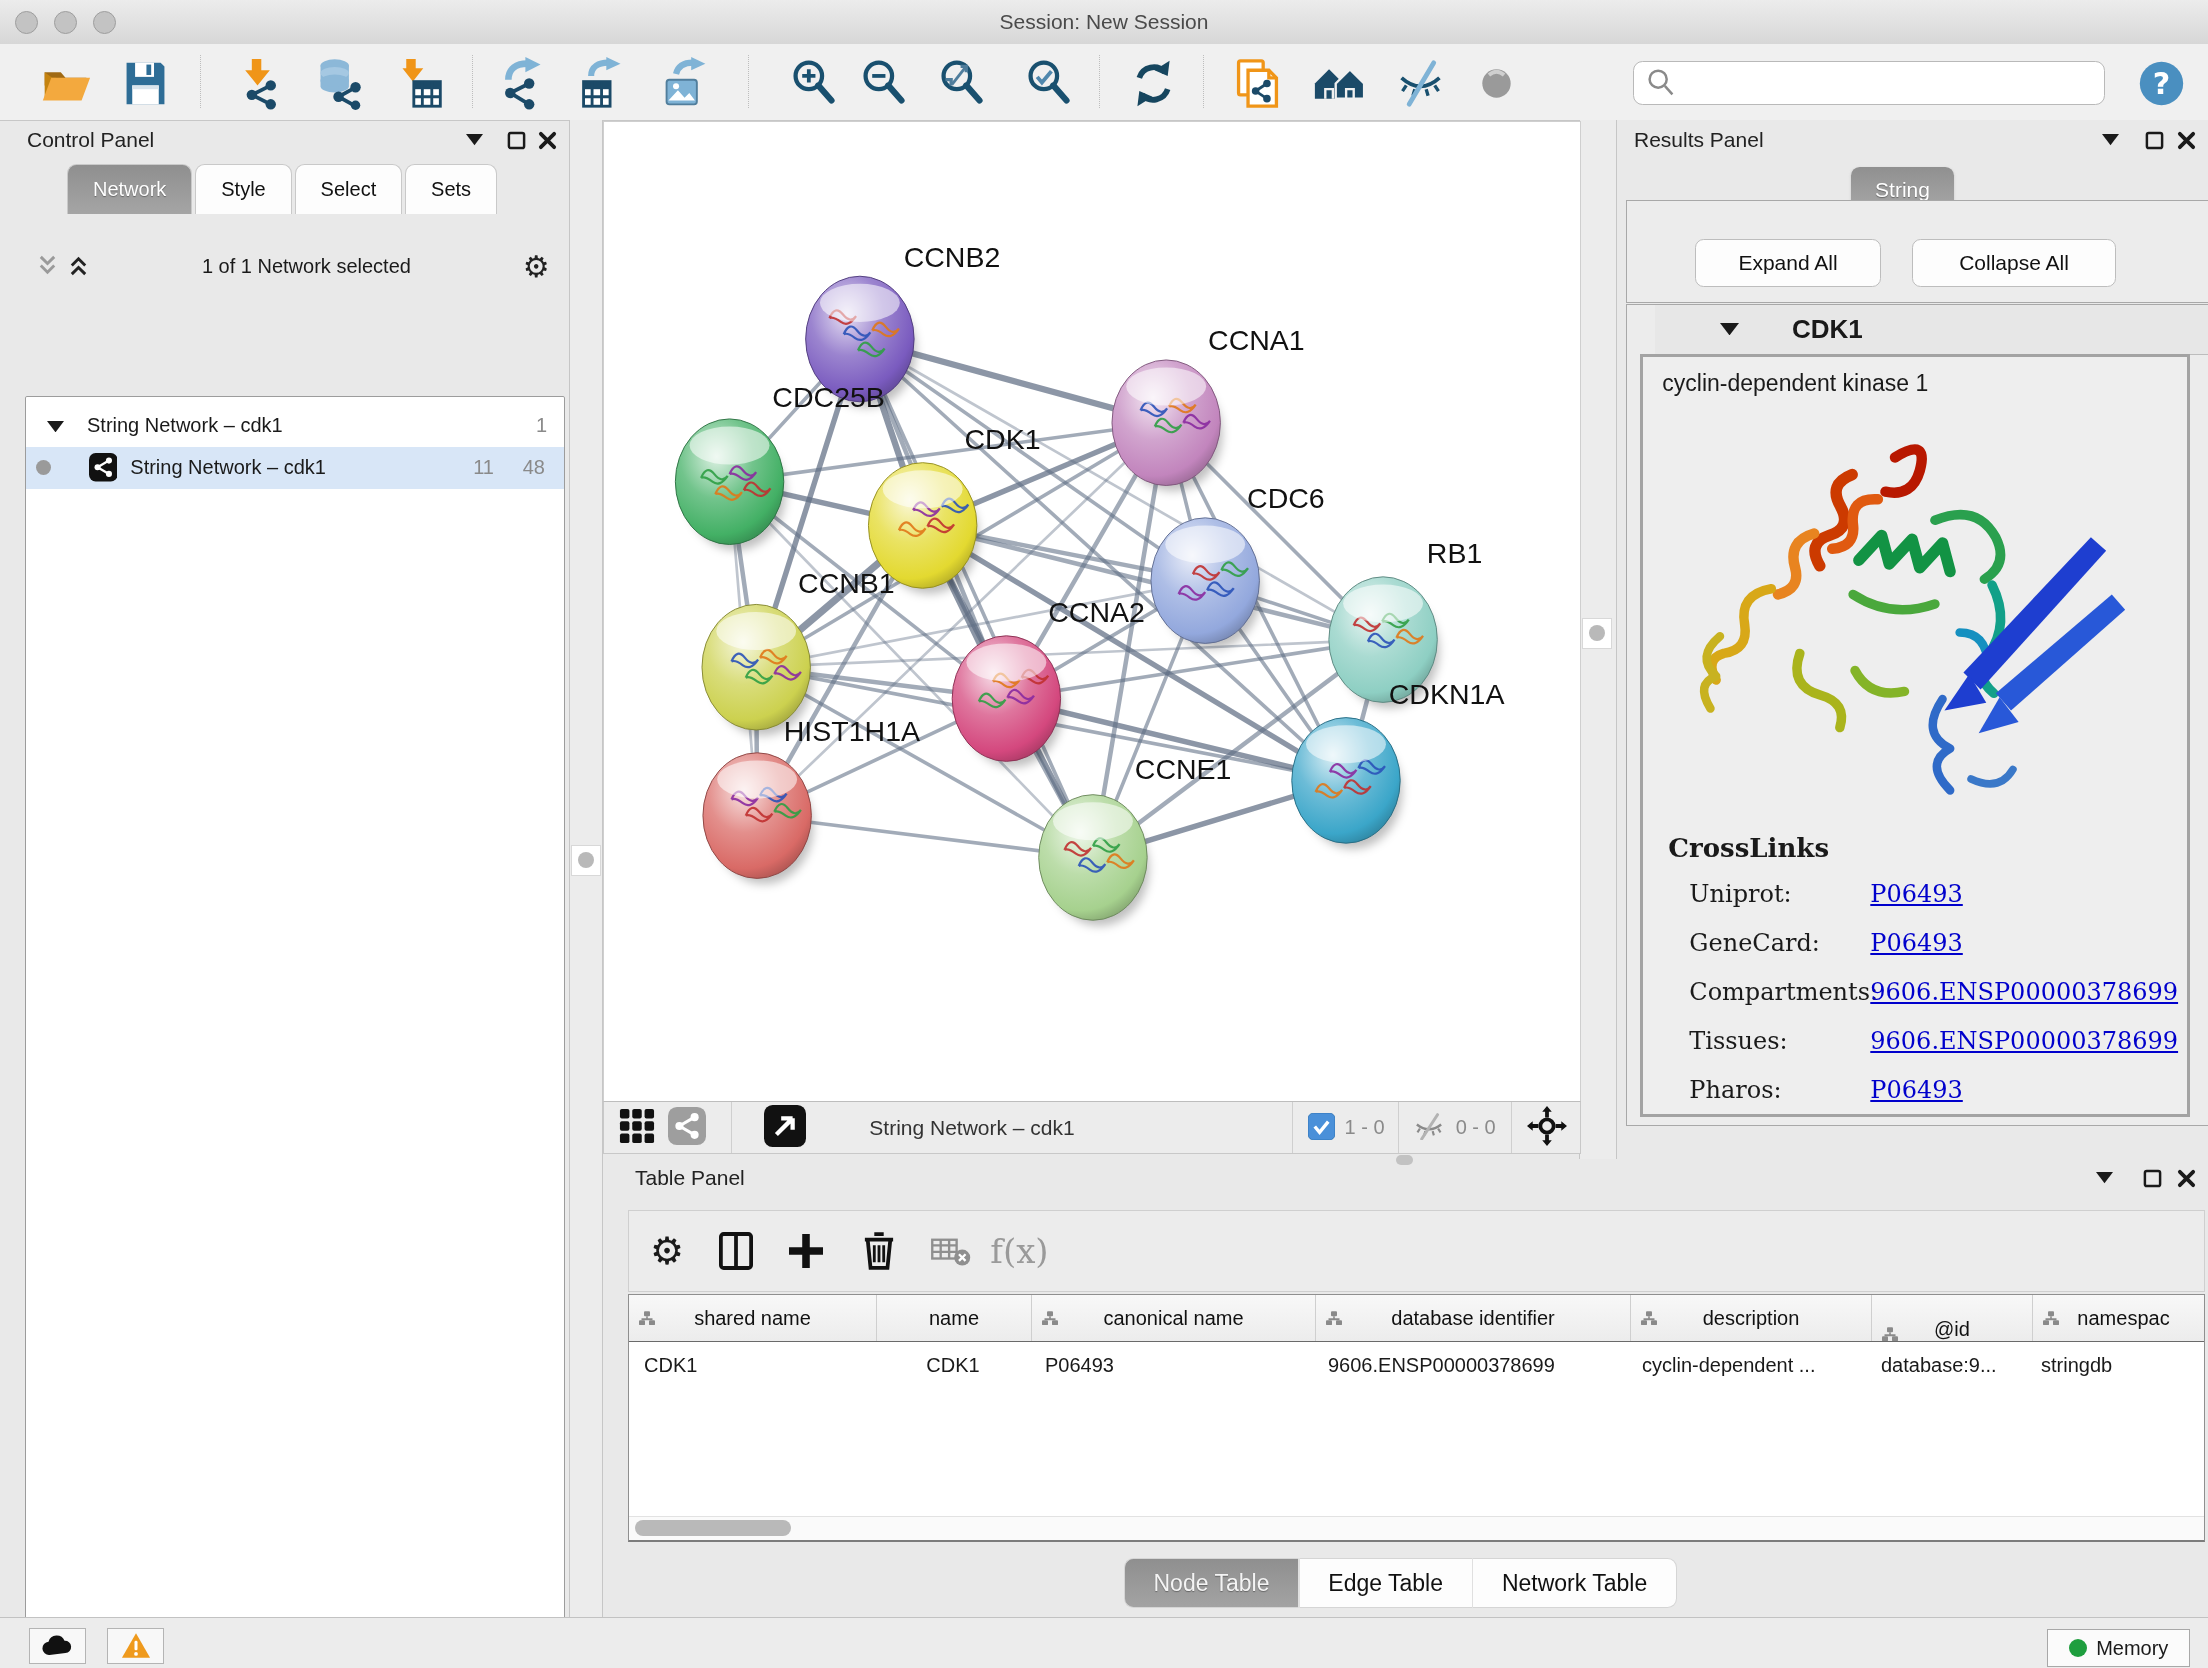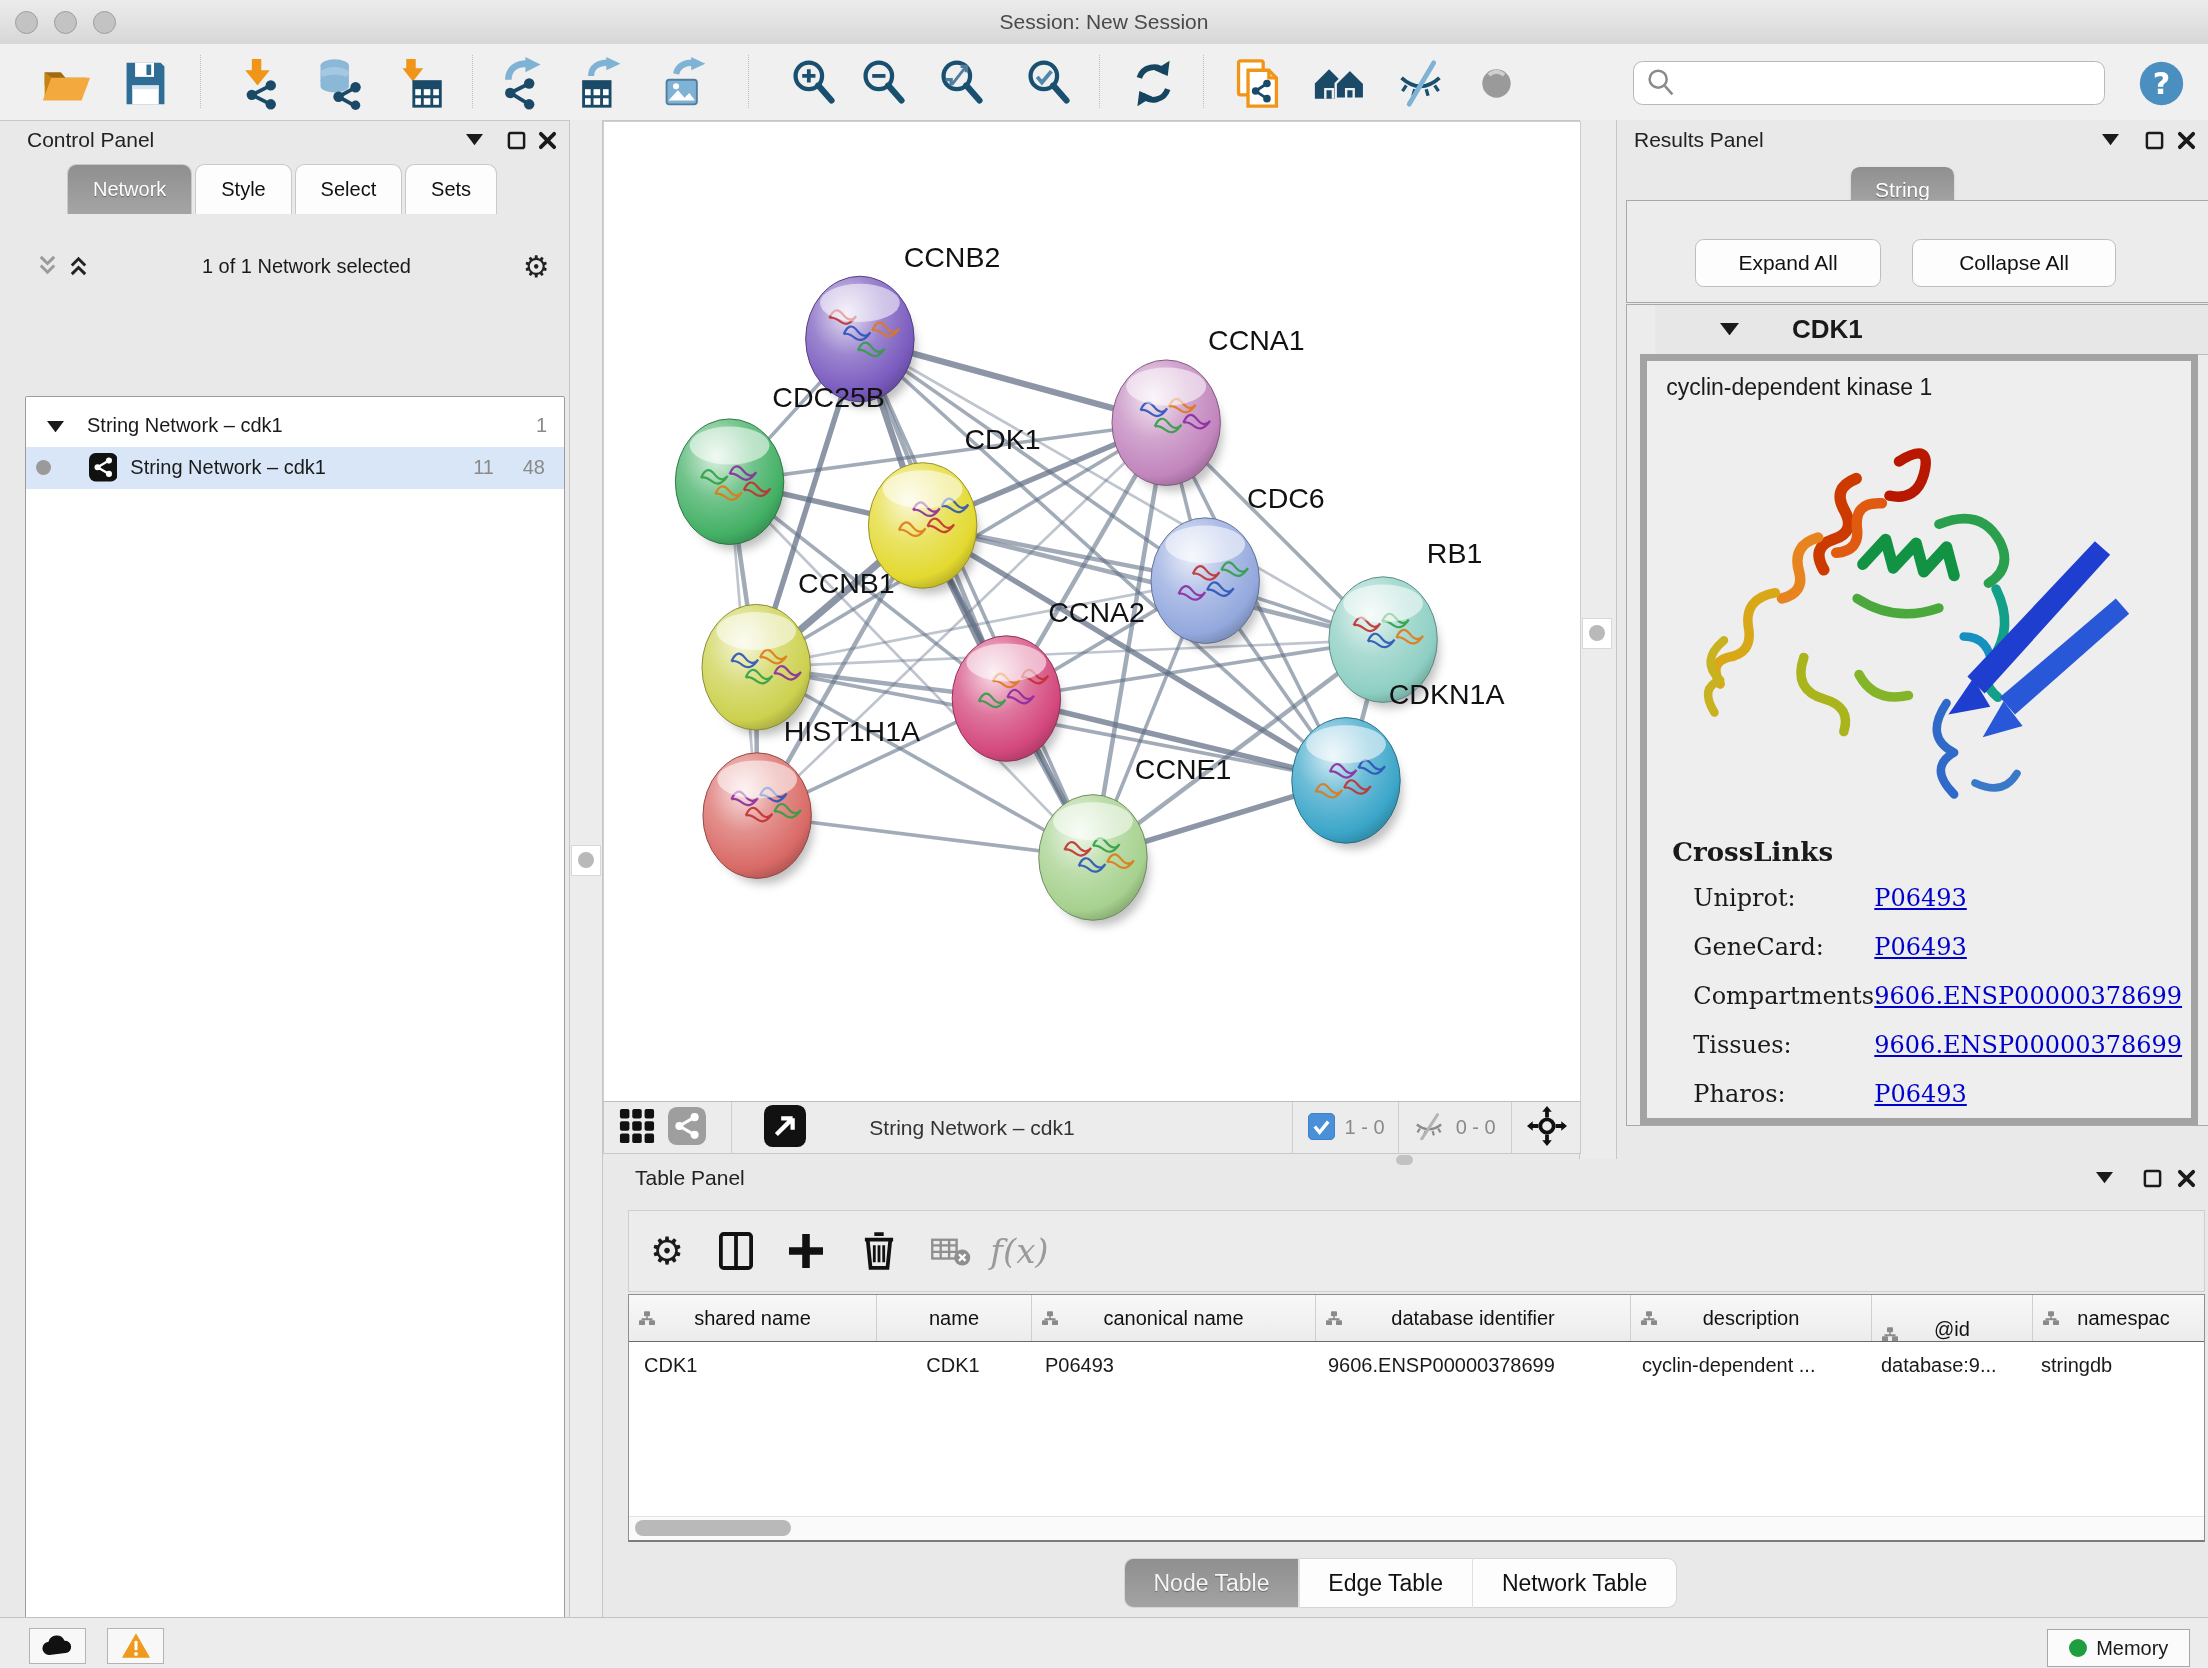--- a/index.html
+++ b/index.html
@@ -653,21 +653,21 @@
 
 <div class="rbox" style="left:1626px;top:304px;width:571px;height:820px">
   <div style="height:49px;display:flex;align-items:center;border-bottom:1px solid #bdbdbd;background:#e7e7e7">
     <span style="margin-left:65px">
       <svg width="19" height="12.4" viewBox="0 0 20 13">
           <path d="M0 0h20L10 13z" fill="#1a1a1a"></path>
         </svg></span>
     <span style="margin-left:53px;font-size:26px;font-weight:bold">CDK1</span>
   </div>
   <div style="position:absolute;left:13.3px;top:49px;width:544px;height:757px;background:#eeeeee;
-              border:7px solid #a3a3a3">
+              border:3px solid #a3a3a3">
     <div style="margin:13.3px 0 0 19px;font-size:23px">cyclin-dependent kinase 1</div>
 
     <svg width="514" height="409" viewBox="0 0 540 430" style="position:absolute;left:13.3px;top:51px">
       <g fill="none" stroke-linecap="round" stroke-linejoin="round">
         <path d="M250 52q36-22 26 14-8 28-36 22" stroke="#b81800" stroke-width="11"></path>
         <path d="M205 70q-26 10-12 34 12 22-12 30-24 8-10 32" stroke="#cc3a00" stroke-width="12"></path>
         <path d="M232 96q-30-2-26 28 2 22-22 24" stroke="#e05a10" stroke-width="11"></path>
         <path d="M165 132q-28 8-20 36 6 22-18 28" stroke="#e88420" stroke-width="11"></path>
         <path d="M120 190q-34 6-28 38 4 26-22 30-20 6-8 28" stroke="#d8a818" stroke-width="10"></path>
         <path d="M66 240q-26 22-4 42-22 8-6 34" stroke="#c8b220" stroke-width="9"></path>
@@ -760,21 +760,21 @@
   <span class="tp-icon" style="left:291px">
     <svg width="40" height="30" viewBox="0 0 42 32">
         <g stroke="#8f8f8f" stroke-width="2.5" fill="none">
       <rect x="1" y="4" width="26" height="20"></rect>
           <path d="M1 10h26M1 17h26M10 4v20M19 4v20"></path>
         </g>
       <circle cx="33" cy="23" r="8.5" fill="#8f8f8f"></circle>
       <path d="M29.5 19.5l7 7M36.5 19.5l-7 7" stroke="#fff" stroke-width="2.5"></path>
       </svg>
     </span>
-  <span class="tp-icon" style="left:360px;font-family:'DejaVu Serif',serif;font-style:italic;
+  <span class="tp-icon" style="left:360px;font-family:'DejaVu Serif',serif;
         font-size:34px;color:#9a9a9a">f(x)</span>
 </div>
 
 <div id="tbl" class="abs">
   <div id="tbl-head">
       <div class="th" style="width: 247px;">
         <svg width="16" height="14.3" viewBox="0 0 16 14">
           <g fill="#8a8a8a">
             <rect x="5" y="0" width="6" height="5" rx="1"></rect>
             <rect x="0" y="9" width="6" height="5" rx="1"></rect>

